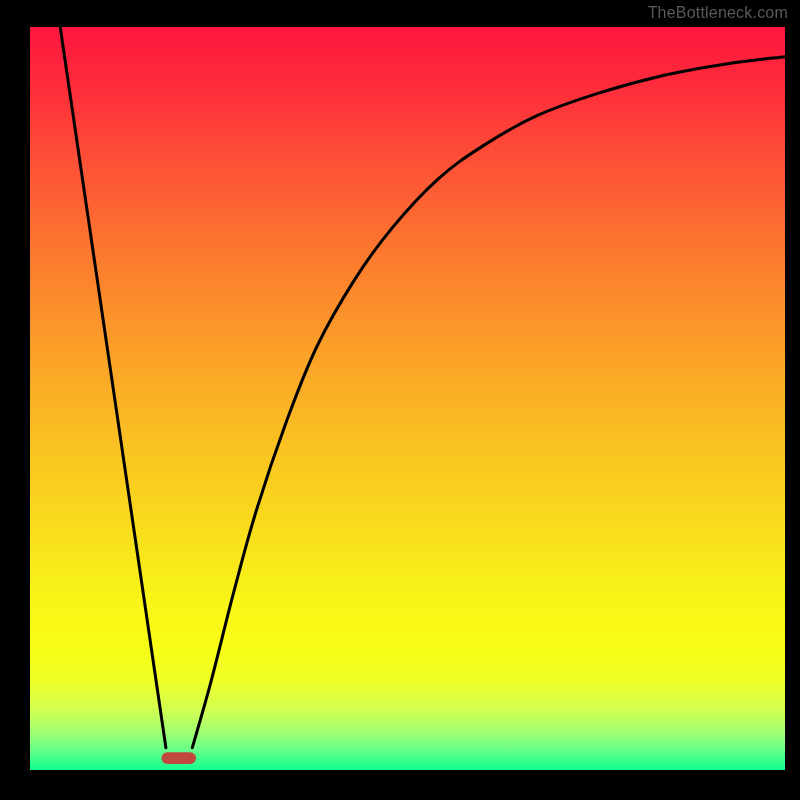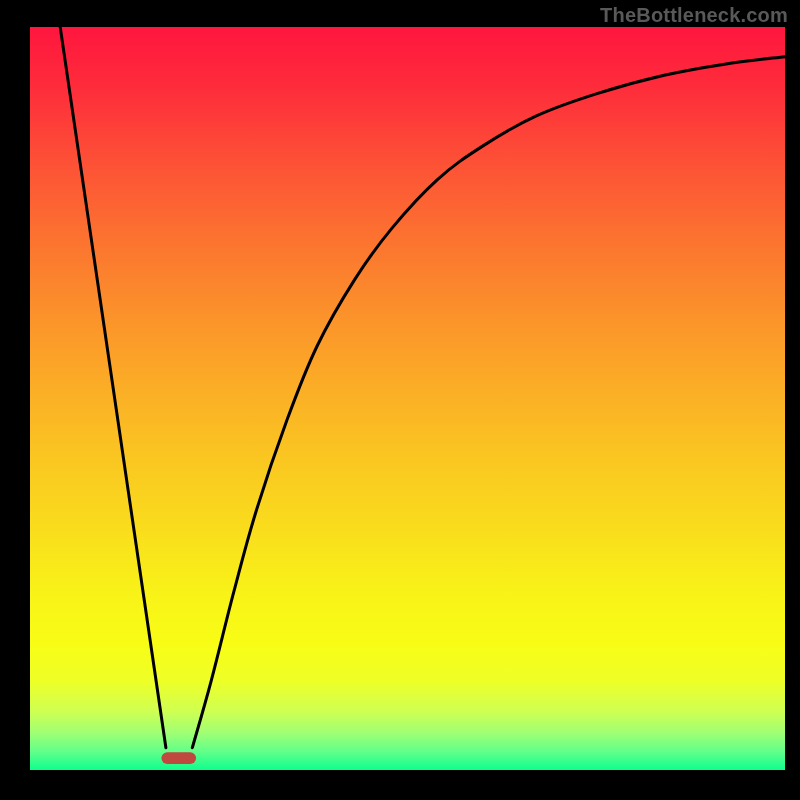--- a/index.html
+++ b/index.html
@@ -14,22 +14,22 @@
   .chart-container {
     position: relative;
     width: 800px;
     height: 800px;
   }
   .watermark {
     position: absolute;
     top: 4px;
     right: 12px;
     color: #595959;
-    font-size: 20px;
-    font-weight: 700;
+    font-size: 16px;
+    font-weight: 400;
     letter-spacing: 0.2px;
     z-index: 20;
     margin-left: 14px;
   }
   svg {
     display: block;
   }
 </style>
 </head>
 <body>

